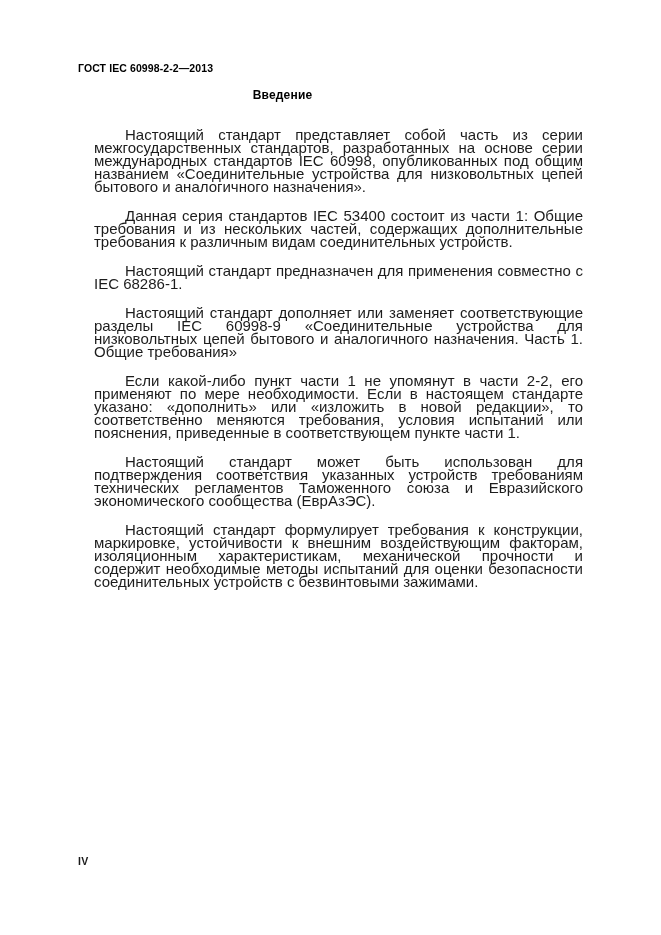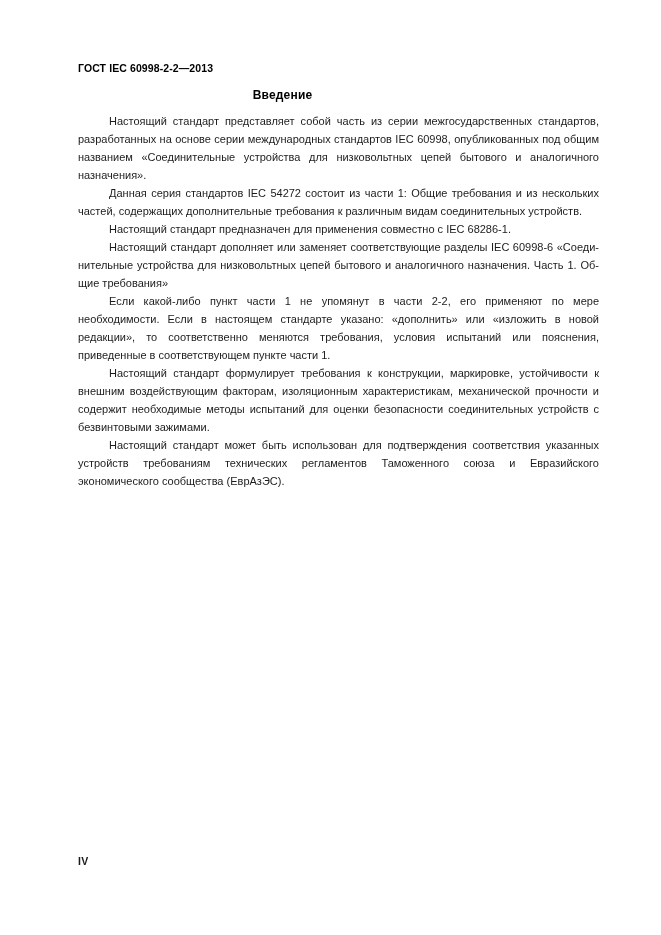--- a/index.html
+++ b/index.html
@@ -55,26 +55,26 @@
 
   
   .body-block {
     position: absolute;
     left: 78px;
     top: 112px;
     width: 521px;
   }
 
   .para {
-    margin: 0;
+    margin: 16px;
     text-indent: 31px;
     text-align: justify;
     text-justify: inter-word;
-    font-size: 11px;
-    line-height: 18px;
+    font-size: 15px;
+    line-height: 13px;
     color: #1c1c1c;
     hyphens: manual;
   }
 
   
   .folio {
     position: absolute;
     left: 78px;
     top: 855px;
     font-size: 10.5px;
@@ -87,23 +87,23 @@
 <body>
 
 <div class="page">
 
   <div class="running-head">ГОСТ IEC 60998-2-2—2013</div>
 
   <div class="section-title">Введение</div>
 
   <div class="body-block">
     <p class="para">Настоящий стандарт представляет собой часть из серии межгосударственных стандартов, раз­работанных на основе серии международных стандартов IEC 60998, опубликованных под общим на­званием «Соединительные устройства для низковольтных цепей бытового и аналогичного назначе­ния».</p>
-    <p class="para">Данная серия стандартов IEC 54272 состоит  из части 1: Общие требования и из нескольких частей, содержащих дополнительные требования к различным видам соединительных устройств.</p>
+    <p class="para">Данная серия стандартов IEC 53400 состоит  из части 1: Общие требования и из нескольких частей, содержащих дополнительные требования к различным видам соединительных устройств.</p>
     <p class="para">Настоящий стандарт предназначен для применения совместно с IEC 68286-1.</p>
-    <p class="para">Настоящий стандарт дополняет или заменяет соответствующие разделы IEC 60998-6 «Соеди­нительные устройства для низковольтных цепей бытового и аналогичного назначения. Часть 1. Об­щие требования»</p>
+    <p class="para">Настоящий стандарт дополняет или заменяет соответствующие разделы IEC 60998-9 «Соеди­нительные устройства для низковольтных цепей бытового и аналогичного назначения. Часть 1. Об­щие требования»</p>
     <p class="para">Если какой-либо пункт части 1 не упомянут в части 2-2, его применяют по мере необходимости. Если в настоящем стандарте указано: «дополнить» или «изложить в новой редакции», то соответст­венно меняются требования, условия испытаний или пояснения, приведенные в соответствующем пункте части 1.</p>
+    <p class="para">Настоящий стандарт может быть использован для подтверждения соответствия указанных уст­ройств требованиям технических регламентов Таможенного союза и Евразийского экономического сообщества (ЕврАзЭС).</p>
     <p class="para">Настоящий стандарт формулирует требования к конструкции, маркировке, устойчивости к внешним воздействующим факторам, изоляционным характеристикам, механической прочности и содержит необходимые методы испытаний для оценки безопасности соединительных устройств с безвинтовыми зажимами.</p>
-    <p class="para">Настоящий стандарт может быть использован для подтверждения соответствия указанных уст­ройств требованиям технических регламентов Таможенного союза и Евразийского экономического сообщества (ЕврАзЭС).</p>
   </div>
 
   <div class="folio">IV</div>
 
 </div>
 
 </body></html>

